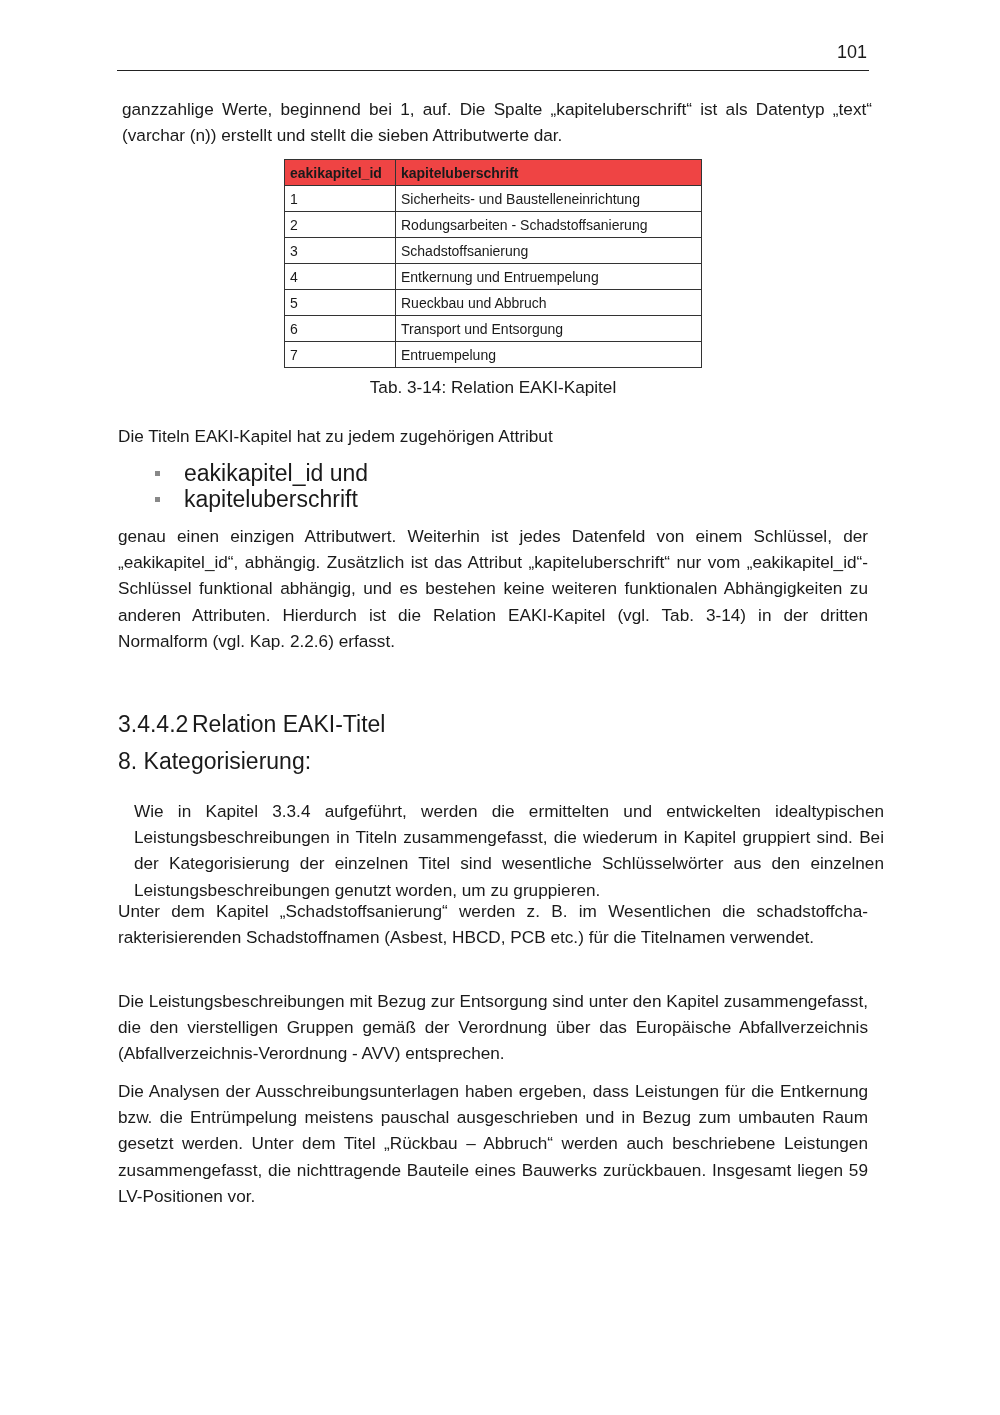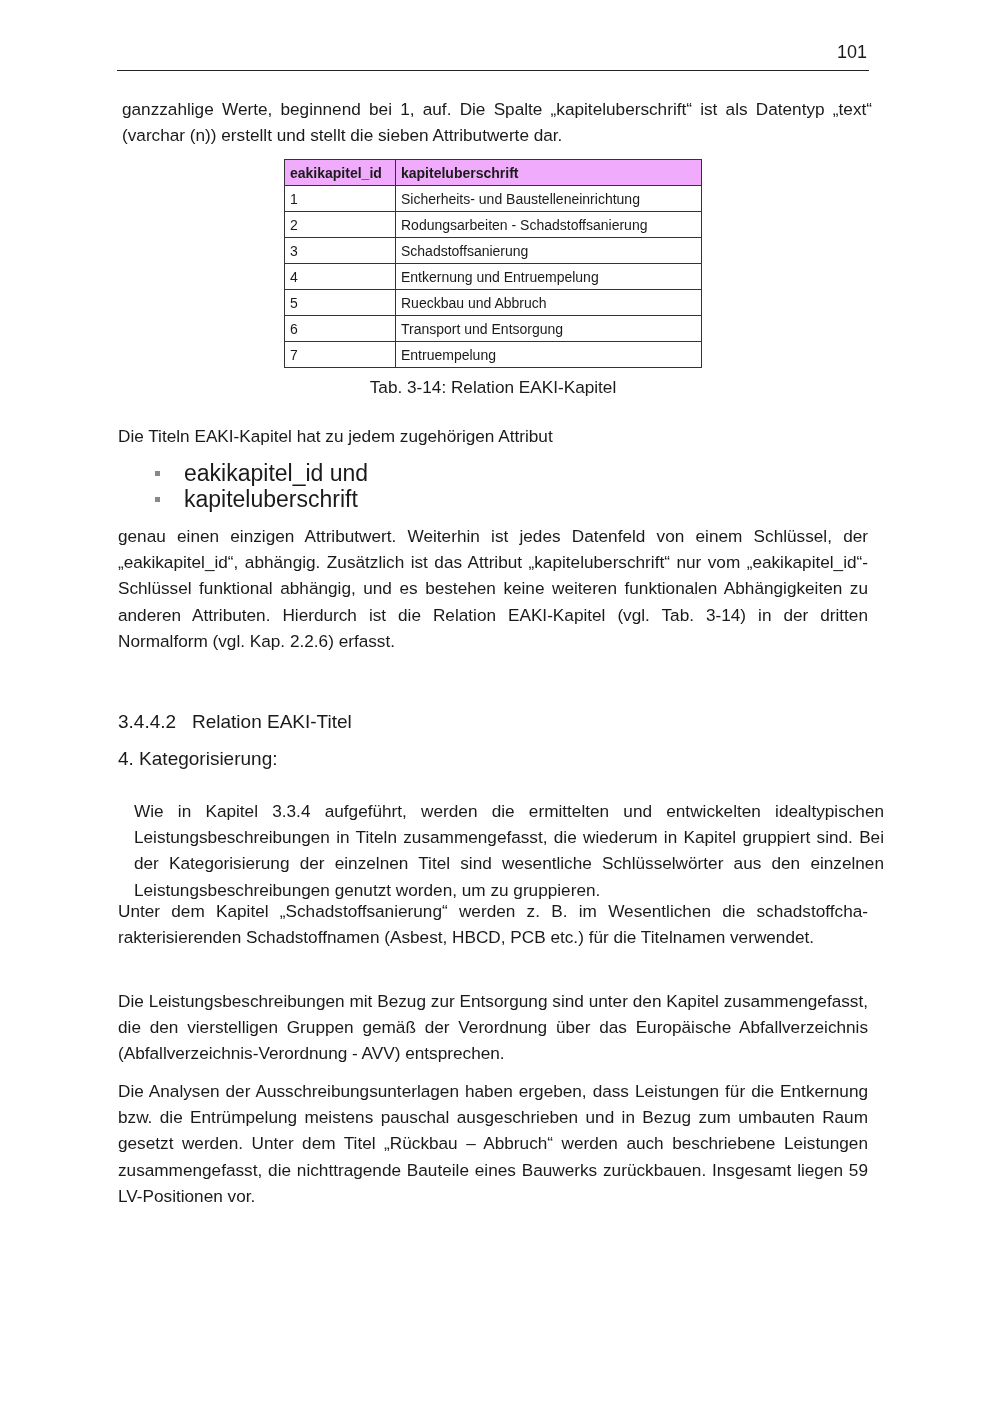--- a/index.html
+++ b/index.html
@@ -7,27 +7,27 @@
          font-family:"Liberation Sans", sans-serif; color:#1a1a1a; }
   .page-number { position:absolute; right:133px; top:42px; font-size:18px; }
   .header-rule { position:absolute; left:117px; width:752px; top:70px; height:0; border-top:1.5px solid #222; }
   .para { position:absolute; left:118px; width:750px; font-size:17.2px; line-height:26.2px;
           text-align:justify; }
   .para.last-left { text-align-last:left; }
   table.data { position:absolute; left:284px; top:159px; width:418px; border-collapse:collapse;
                font-size:14px; }
   table.data th, table.data td { border:1px solid #333; height:25px; padding:0 5px; text-align:left;
                font-weight:normal; }
-  table.data th { background:#f0abfc; font-weight:bold; }
+  table.data th { background:#ef4444; font-weight:bold; }
   table.data td.id, table.data th.id { width:100px; }
   .caption { position:absolute; left:284px; width:418px; top:377px; text-align:center; font-size:17.2px; }
   .bullet-list { position:absolute; left:155px; top:460px; margin:0; padding:0; list-style:none; font-size:23px; }
   .bullet-list li { height:26px; line-height:26px; display:flex; align-items:center; }
   .bullet-list .sq { width:5px; height:5px; background:#888; margin-right:24px; display:inline-block; }
-  .heading { position:absolute; left:118px; font-size:19px; }
+  .heading { position:absolute; left:118px; font-size:23px; }
   .heading .num { display:inline-block; width:74px; }
 </style>
 </head>
 <body>
 
 <div class="page-number">101</div>
 <div class="header-rule"></div>
 
 <p class="para last-left" style="top:92px;margin:4px;">ganzzahlige Werte, beginnend bei 1, auf. Die Spalte „kapiteluberschrift“ ist als Datentyp „text“ (varchar (n)) erstellt und stellt die sieben Attributwerte dar.</p>
 
@@ -84,18 +84,18 @@
       <span>kapiteluberschrift</span>
     </li>
 </ul>
 
 <p class="para last-left" style="top:523px;margin:0;">genau einen einzigen Attributwert. Weiterhin ist jedes Datenfeld von einem Schlüssel, der „eakikapitel_id“, abhängig. Zusätzlich ist das Attribut „kapiteluberschrift“ nur vom „eakika­pitel_id“-Schlüssel funktional abhängig, und es bestehen keine weiteren funktionalen Ab­hängigkeiten zu anderen Attributen. Hierdurch ist die Relation EAKI-Kapitel (vgl. Tab. 3-14) in der dritten Normalform (vgl. Kap. 2.2.6) erfasst.</p>
 
 <div class="heading" style="top:711px;">
   <span class="num">3.4.4.2</span><span>Relation EAKI-Titel</span>
 </div>
 
-<div class="heading" style="top:748px;">4. Kategorisierung:</div>
+<div class="heading" style="top:748px;">8. Kategorisierung:</div>
 
 <p class="para last-left" style="top:782px;margin:16px;">Wie in Kapitel 3.3.4 aufgeführt, werden die ermittelten und entwickelten idealtypischen Leistungsbeschreibungen in Titeln zusammengefasst, die wiederum in Kapitel gruppiert sind. Bei der Kategorisierung der einzelnen Titel sind wesentliche Schlüsselwörter aus den einzelnen Leistungsbeschreibungen genutzt worden, um zu gruppieren.</p>
 <p class="para last-left" style="top:898px;margin:0;">Unter dem Kapitel „Schadstoffsanierung“ werden z. B. im Wesentlichen die schadstoffcha­rakterisierenden Schadstoffnamen (Asbest, HBCD, PCB etc.) für die Titelnamen verwen­det.</p>
 <p class="para last-left" style="top:988px;margin:0;">Die Leistungsbeschreibungen mit Bezug zur Entsorgung sind unter den Kapitel zusammen­gefasst, die den vierstelligen Gruppen gemäß der Verordnung über das Europäische Ab­fallverzeichnis (Abfallverzeichnis-Verordnung - AVV) entsprechen.</p>
 <p class="para last-left" style="top:1078px;margin:0;">Die Analysen der Ausschreibungsunterlagen haben ergeben, dass Leistungen für die Ent­kernung bzw. die Entrümpelung meistens pauschal ausgeschrieben und in Bezug zum umbauten Raum gesetzt werden. Unter dem Titel „Rückbau – Abbruch“ werden auch be­schriebene Leistungen zusammengefasst, die nichttragende Bauteile eines Bauwerks zu­rückbauen. Insgesamt liegen 59 LV-Positionen vor.</p>
 
 </body></html>

